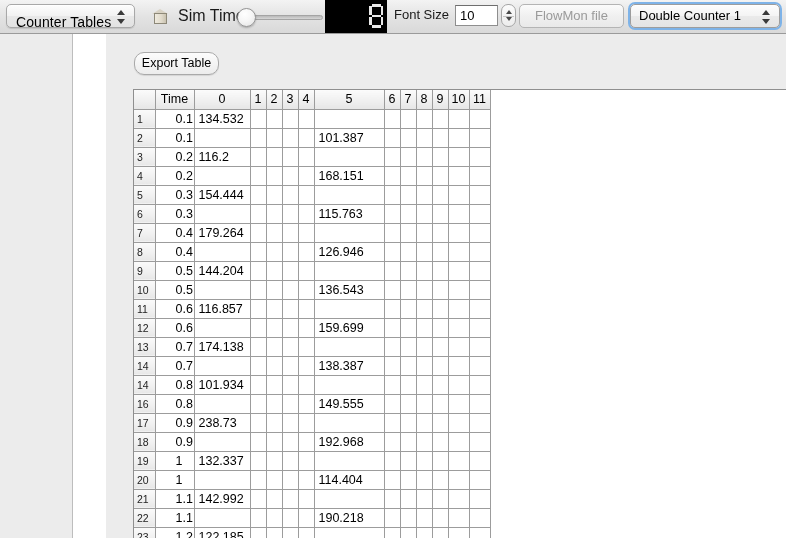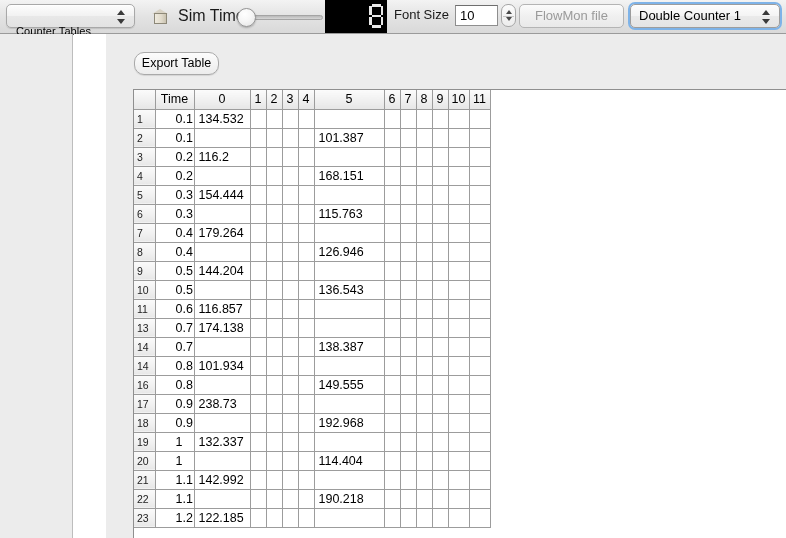--- a/index.html
+++ b/index.html
@@ -38,22 +38,22 @@
     width: 129px; height: 24px;
     background: linear-gradient(to bottom, #fdfdfd 0%, #f2f2f2 48%, #e8e8e8 52%, #e2e2e2 100%);
     border: 1px solid #a8a8a8;
     border-radius: 5px;
     box-shadow: 0 1px 0 rgba(255,255,255,0.8) inset, 0 1px 1px rgba(0,0,0,0.12);
     box-sizing: border-box;
     cursor: default;
   }
   .popup-btn .lbl {
     position: absolute;
-    left: 9px; top: 20px;
-    font-size: 11px;
+    left: 9px; top: 9px;
+    font-size: 14px;
     color: #000;
     letter-spacing: 0.1px;
     white-space: nowrap;
   }
   .updown {
     position: absolute;
     right: 8px; top: 4px;
     width: 9px; height: 16px;
   }
   .updown .ar {
@@ -626,20 +626,36 @@
             <td class="empty"></td>
             <td class="dval"></td>
             <td class="empty"></td>
             <td class="empty"></td>
             <td class="empty"></td>
             <td class="empty"></td>
             <td class="empty"></td>
             <td class="empty"></td>
           </tr>
           <tr>
+            <td class="rownum">12</td>
+            <td class="tval">0.6</td>
+            <td class="dval"></td>
+            <td class="empty"></td>
+            <td class="empty"></td>
+            <td class="empty"></td>
+            <td class="empty"></td>
+            <td class="dval">159.699</td>
+            <td class="empty"></td>
+            <td class="empty"></td>
+            <td class="empty"></td>
+            <td class="empty"></td>
+            <td class="empty"></td>
+            <td class="empty"></td>
+          </tr>
+          <tr>
             <td class="rownum">13</td>
             <td class="tval">0.7</td>
             <td class="dval">174.138</td>
             <td class="empty"></td>
             <td class="empty"></td>
             <td class="empty"></td>
             <td class="empty"></td>
             <td class="dval"></td>
             <td class="empty"></td>
             <td class="empty"></td>

